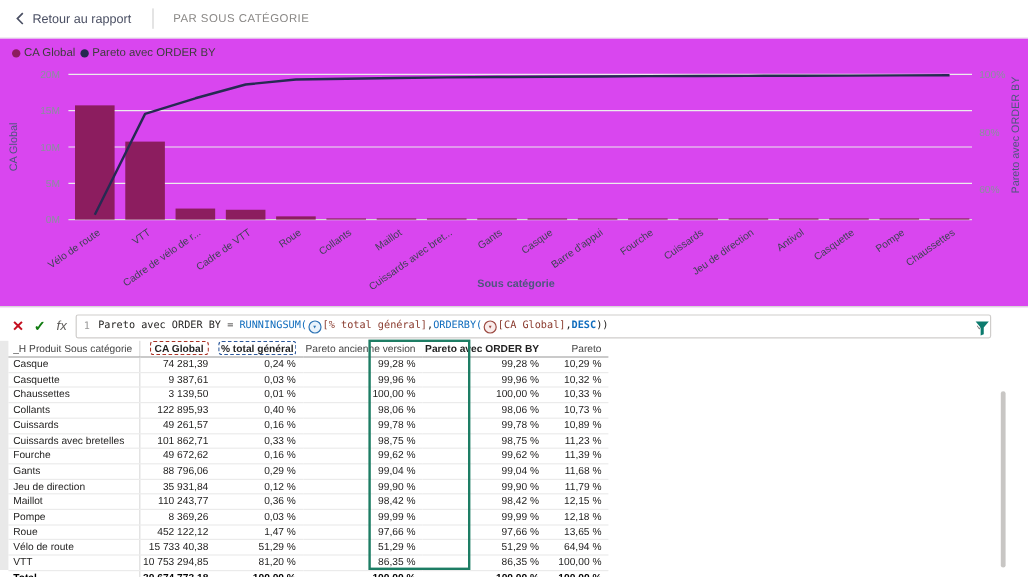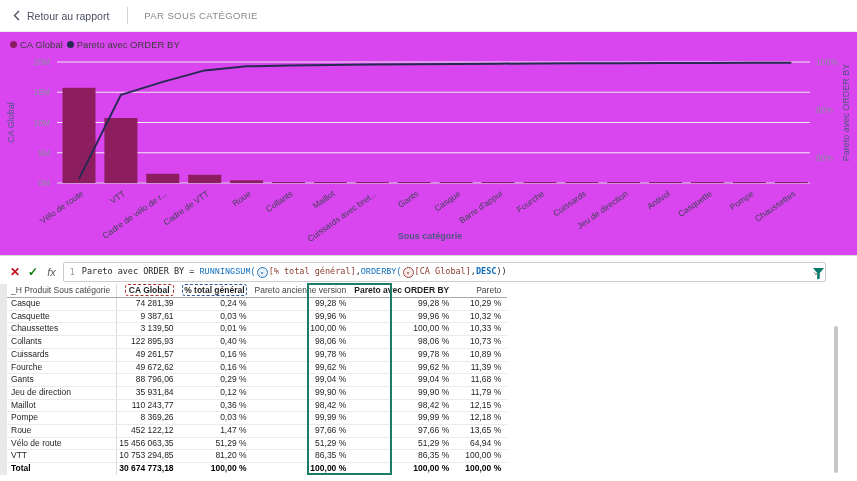--- a/index.html
+++ b/index.html
@@ -26,21 +26,21 @@
   .bottom{position:absolute;left:0;top:256px;width:857px;height:225px;background:#fff;}
   .fbar{position:absolute;left:0;top:5px;height:22px;display:flex;align-items:center;}
   .fbar .xicon{color:#c50f1f;font-size:12px;font-weight:bold;margin-left:10px;cursor:pointer;}
   .fbar .checkicon{color:#107c10;font-size:12px;font-weight:bold;margin-left:8px;cursor:pointer;}
   .fbar .fx{font-style:italic;color:#605e5c;font-size:11px;margin:0 7px 0 9px;}
   .finput{width:763px;height:20px;background:#fff;border:1px solid #cfcdcb;border-radius:2px;
           display:flex;align-items:center;font-family:"DejaVu Sans Mono",monospace;font-size:8.5px;
           padding-left:6px;box-sizing:border-box;position:relative;white-space:nowrap;overflow:hidden;}
   .finput .lnum{color:#999;margin-right:7px;}
   .tok-plain{color:#201f1e;}
-  .tok-func{color:#0f6cbd;font-family:Liberation Mono, monospace;}
+  .tok-func{color:#0f6cbd;}
   .tok-col{color:#8a3b2e;}
   .tok-kw{color:#0f6cbd;font-weight:bold;}
   .dd{display:inline-flex;align-items:center;justify-content:center;width:9px;height:9px;border-radius:50%;
       font-size:6px;line-height:1;margin:0 1px;vertical-align:-1px;}
   .dd.blue{border:1px solid #2e74b5;color:#2e74b5;background:#eaf3fb;}
   .dd.red{border:1px solid #9c4a42;color:#9c4a42;background:#f9eceb;}
   .fchevron{position:absolute;right:6px;top:3px;color:#666;font-size:9px;cursor:pointer;}
   .funnel{position:absolute;right:1px;top:6px;cursor:pointer;}
 
   
@@ -207,20 +207,28 @@
           </tr>
           <tr class="">
             <td class="left colline">Cuissards</td>
             <td class="">49 261,57</td>
             <td class="">0,16 %</td>
             <td class="">99,78 %</td>
             <td class="">99,78 %</td>
             <td class="">10,89 %</td>
           </tr>
           <tr class="">
+            <td class="left colline">Cuissards avec bretelles</td>
+            <td class="">101 862,71</td>
+            <td class="">0,33 %</td>
+            <td class="">98,75 %</td>
+            <td class="">98,75 %</td>
+            <td class="">11,23 %</td>
+          </tr>
+          <tr class="">
             <td class="left colline">Fourche</td>
             <td class="">49 672,62</td>
             <td class="">0,16 %</td>
             <td class="">99,62 %</td>
             <td class="">99,62 %</td>
             <td class="">11,39 %</td>
           </tr>
           <tr class="">
             <td class="left colline">Gants</td>
             <td class="">88 796,06</td>
@@ -256,21 +264,21 @@
           <tr class="">
             <td class="left colline">Roue</td>
             <td class="">452 122,12</td>
             <td class="">1,47 %</td>
             <td class="">97,66 %</td>
             <td class="">97,66 %</td>
             <td class="">13,65 %</td>
           </tr>
           <tr class="">
             <td class="left colline">Vélo de route</td>
-            <td class="">15 456 063,35</td>
+            <td class="">15 733 40,38</td>
             <td class="">51,29 %</td>
             <td class="">51,29 %</td>
             <td class="">51,29 %</td>
             <td class="">64,94 %</td>
           </tr>
           <tr class="">
             <td class="left colline">VTT</td>
             <td class="">10 753 294,85</td>
             <td class="">81,20 %</td>
             <td class="">86,35 %</td>

